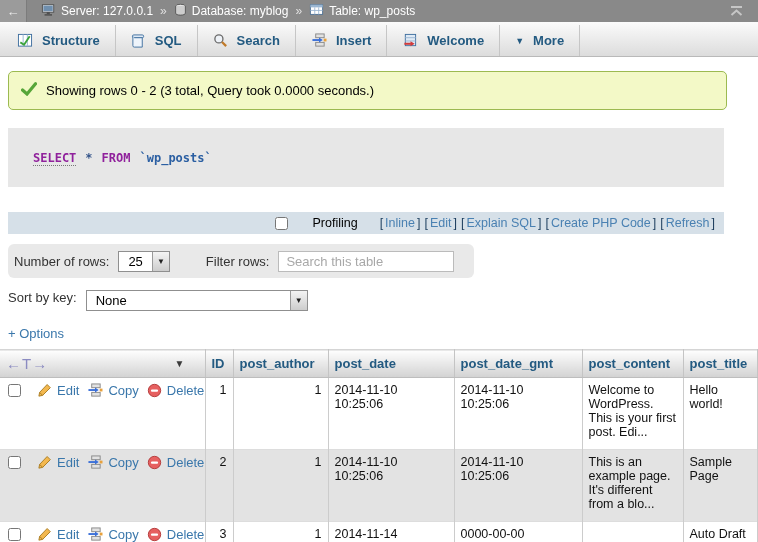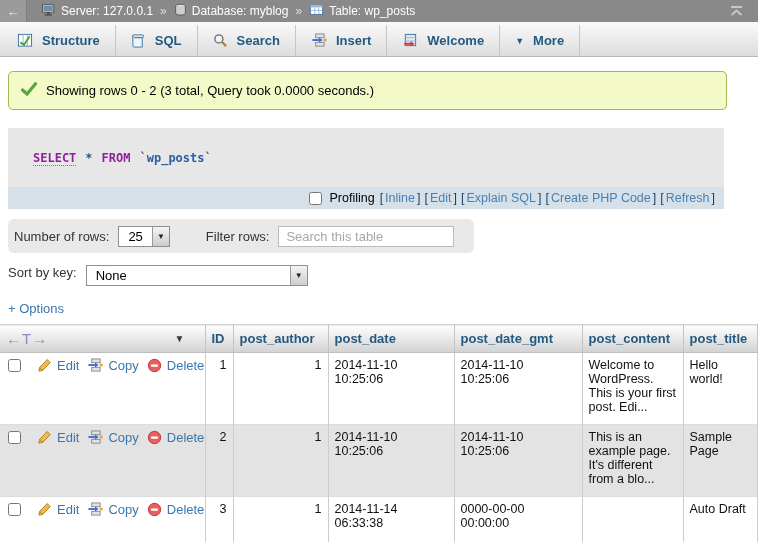--- a/index.html
+++ b/index.html
@@ -54,22 +54,23 @@
     background:#e7e7e7; padding:23px 12px 22px 25px;
     font-family:"DejaVu Sans Mono", monospace; font-size:12px; font-weight:bold;
   }
   .tok { margin-right:9px; }
   .tok.kw { color:#90219c; }
   .tok.kwu { color:#90219c; border-bottom:1px dotted #777; }
   .tok.star { color:#35558a; }
   .tok.ident { color:#2b5fa2; }
   .profiling {
     background:#d6e0e8; padding:10px 7px; height:22px;
-    display:flex; justify-content:flex-end; align-items:center; gap:3px;
+    display:flex; justify-content:flex-end; align-items:center; gap:20px;
     font-size:12.5px;
+    margin-top:25px;
   }
   .profiling input { margin:0 4px 0 0; }
   .bracket { color:#1d3e5e; padding:0 2px; }
   a.plink { color:#4a81b2; text-decoration:none; cursor:pointer; }
   
   .rowopts {
     margin:10px 0 0 8px; width:466px; height:34px;
     background:#e9e9e9; border-radius:6px;
     display:flex; align-items:center; gap:9px;
     padding-left:6px; font-size:13px; color:#333;

